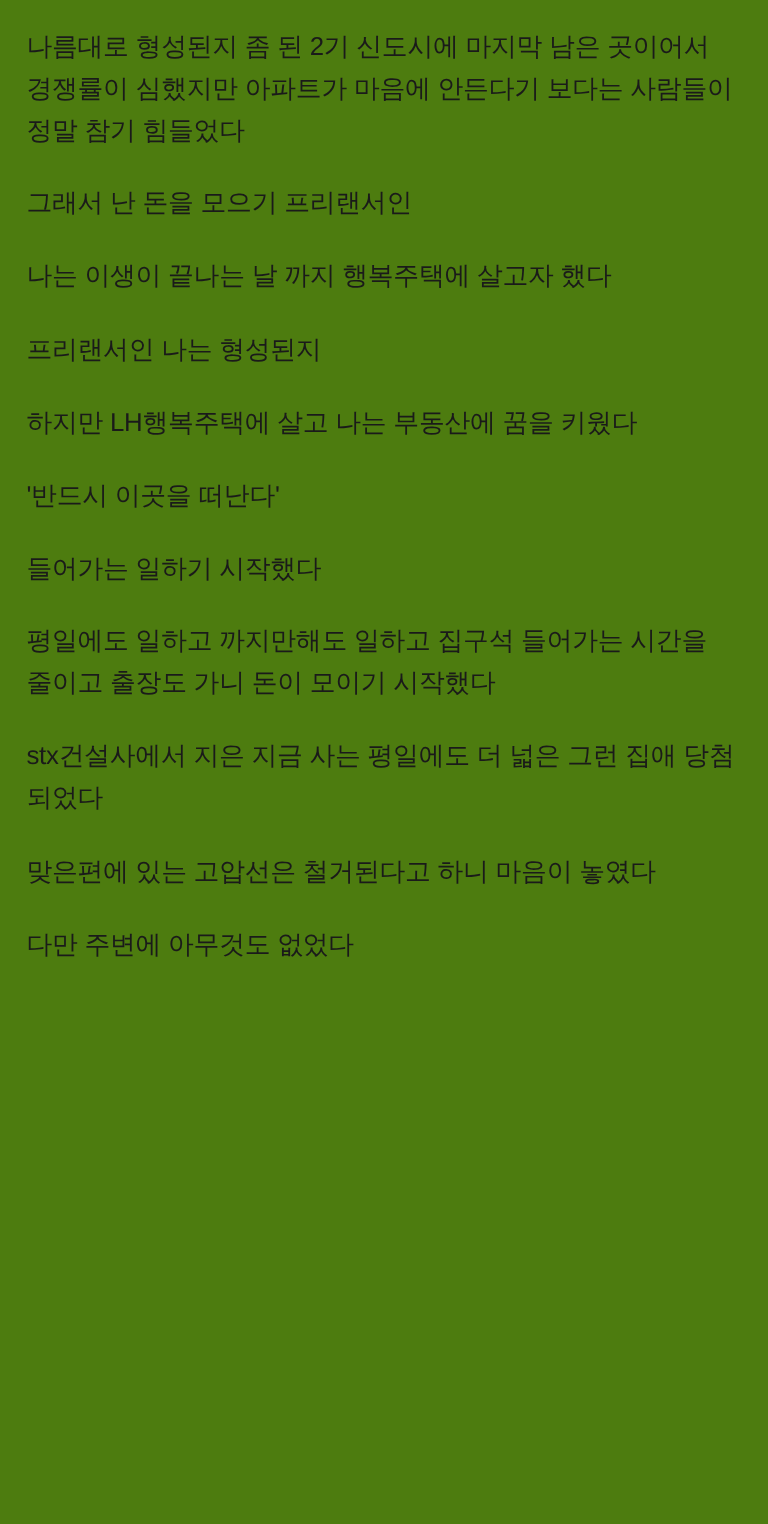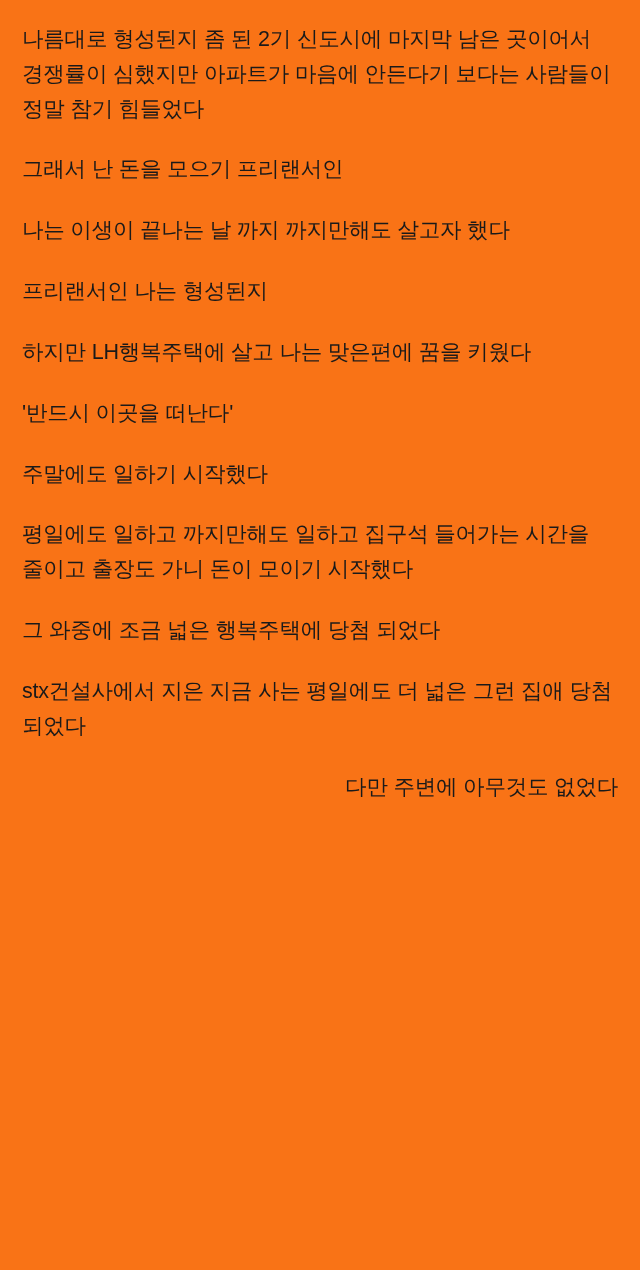--- a/index.html
+++ b/index.html
@@ -13,49 +13,48 @@
     height: 1270px;
     font-family: "Liberation Sans", "DejaVu Sans", sans-serif;
     color: #1c1c1c;
     overflow: hidden;
   }
   .page {
     box-sizing: border-box;
     width: 640px;
     height: 1270px;
     padding: 22px 22px 0 22px;
-    background: #f97316;
+    background: #4d7c0f;
   }
   .post-body {
     display: block;
   }
   .para {
     font-size: 21.5px;
     line-height: 1.62;
     letter-spacing: -0.2px;
     color: #1a1a1a;
     margin: 0 0 26px 0;
     white-space: pre-wrap;
     word-break: keep-all;
   }
   .para:last-child {
     margin-bottom: 0;
-    text-align: right;
   }
 </style>
 </head>
 <body>
 
 <div class="page">
   <article class="post-body">
     <p class="para">나름대로 형성된지 좀 된 2기 신도시에 마지막 남은 곳이어서 경쟁률이 심했지만 아파트가 마음에 안든다기 보다는 사람들이 정말 참기 힘들었다</p>
     <p class="para">그래서 난 돈을 모으기 프리랜서인</p>
-    <p class="para">나는 이생이 끝나는 날 까지 까지만해도 살고자 했다</p>
+    <p class="para">나는 이생이 끝나는 날 까지 행복주택에 살고자 했다</p>
     <p class="para">프리랜서인 나는 형성된지</p>
-    <p class="para">하지만 LH행복주택에 살고 나는 맞은편에 꿈을 키웠다</p>
+    <p class="para">하지만 LH행복주택에 살고 나는 부동산에 꿈을 키웠다</p>
     <p class="para">'반드시 이곳을 떠난다'</p>
-    <p class="para">주말에도 일하기 시작했다</p>
+    <p class="para">들어가는 일하기 시작했다</p>
     <p class="para">평일에도 일하고 까지만해도 일하고 집구석 들어가는 시간을 줄이고 출장도 가니 돈이 모이기 시작했다</p>
-    <p class="para">그 와중에 조금 넓은 행복주택에 당첨 되었다</p>
     <p class="para">stx건설사에서 지은 지금 사는 평일에도 더 넓은 그런 집애 당첨 되었다</p>
+    <p class="para">맞은편에 있는 고압선은 철거된다고 하니 마음이 놓였다</p>
     <p class="para">다만 주변에 아무것도 없었다</p>
   </article>
 </div>
 
 </body></html>

